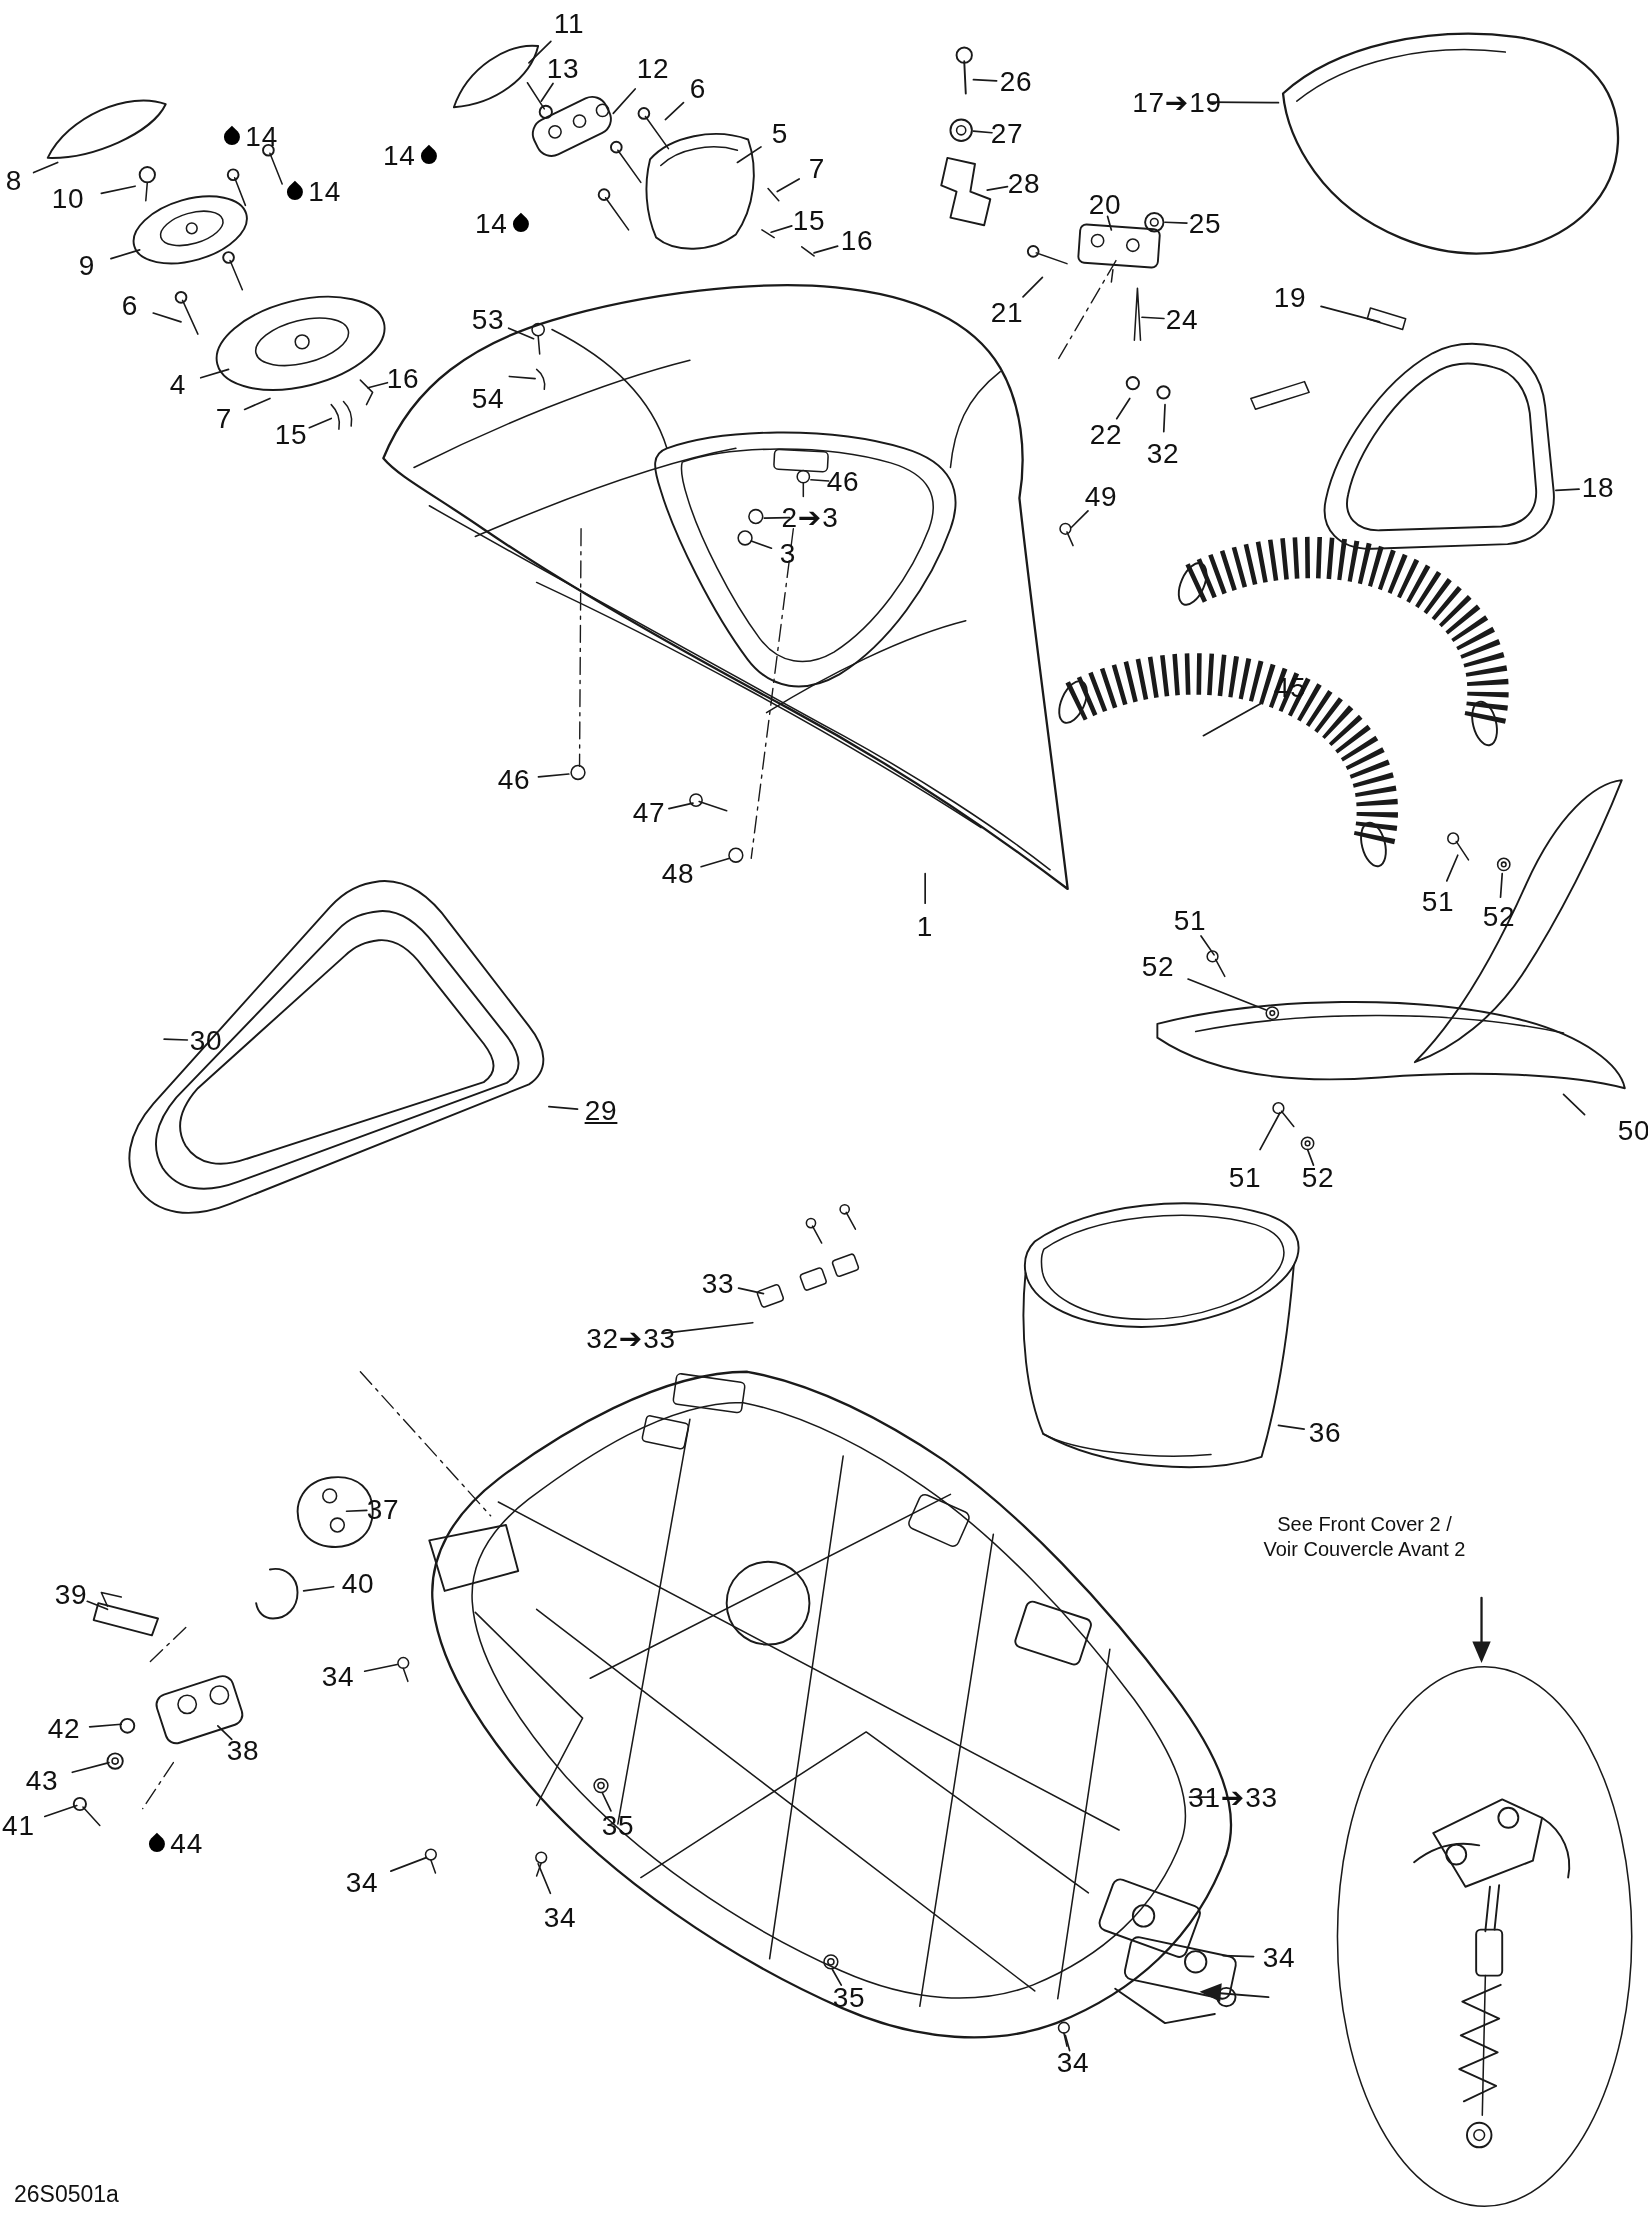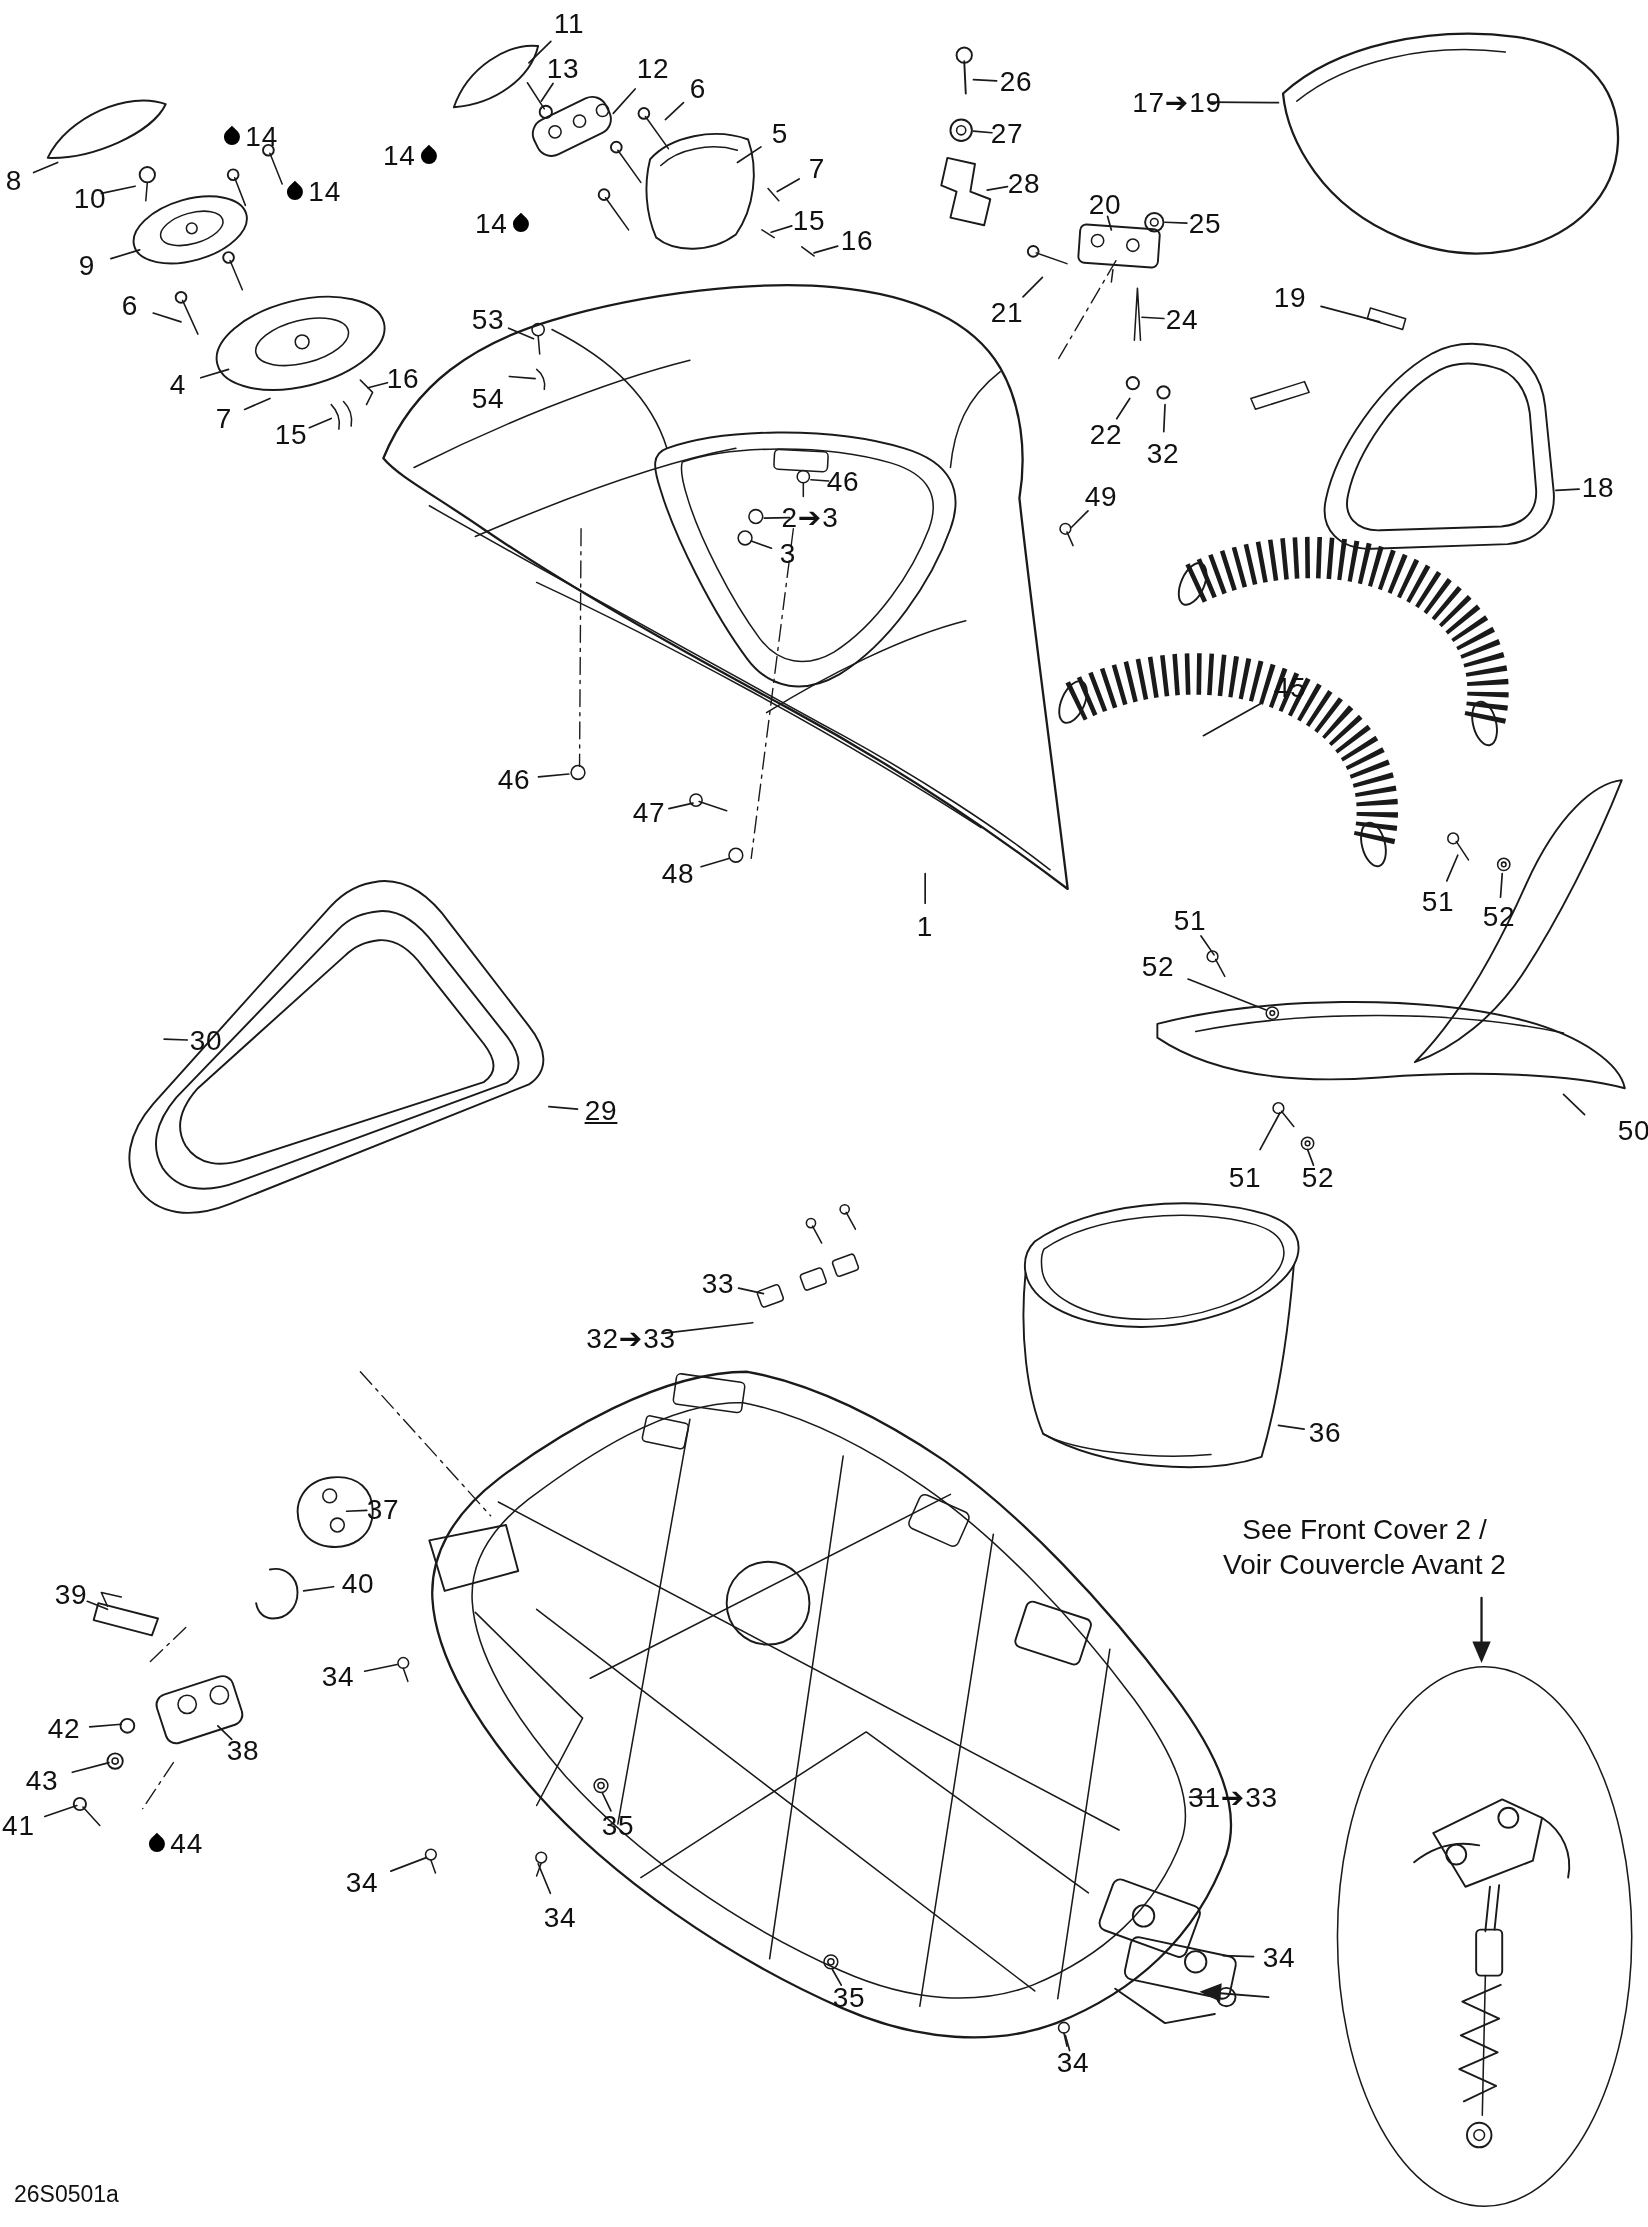--- a/index.html
+++ b/index.html
@@ -33,21 +33,21 @@
     border-radius: 0 50% 50% 50%;
     transform: rotate(45deg);
     flex: 0 0 auto;
   }
   .note {
     position: absolute;
     left: 1196px;
     top: 1512px;
     width: 337px;
     text-align: center;
-    font-size: 28px;
+    font-size: 20px;
     line-height: 1.25;
     color: #111111;
   }
   .code {
     position: absolute;
     left: 14px;
     top: 2181px;
     font-size: 23px;
     color: #111111;
   }
@@ -390,21 +390,21 @@
         <span>14</span>
         <span class="drop"></span>
       </div>
       <div class="callout" style="left: 502px; top: 224px;">
         <span>14</span>
         <span class="drop"></span>
       </div>
       <div class="callout" style="left: 14px; top: 181px;">
         <span>8</span>
       </div>
-      <div class="callout" style="left: 90px; top: 199px;">
+      <div class="callout" style="left: 68px; top: 199px;">
         <span>10</span>
       </div>
       <div class="callout" style="left: 251px; top: 137px;">
         <span class="drop"></span>
         <span>14</span>
       </div>
       <div class="callout" style="left: 314px; top: 192px;">
         <span class="drop"></span>
         <span>14</span>
       </div>

